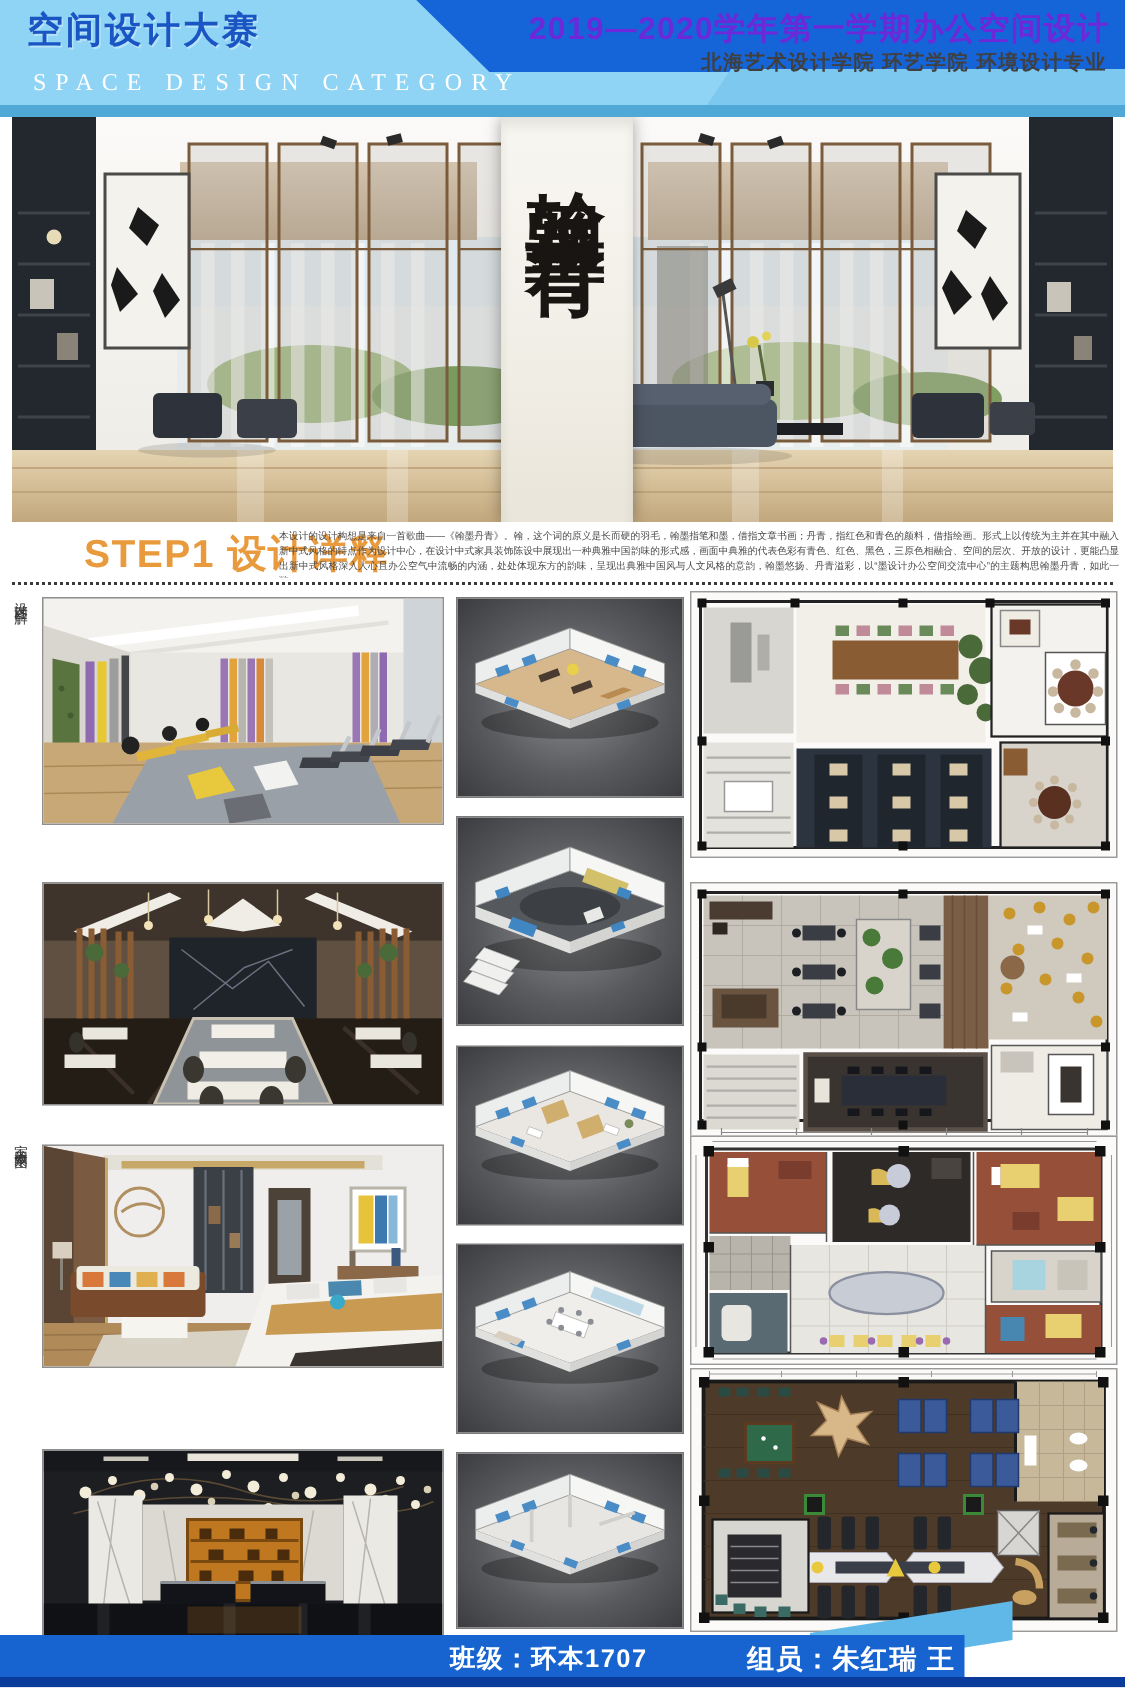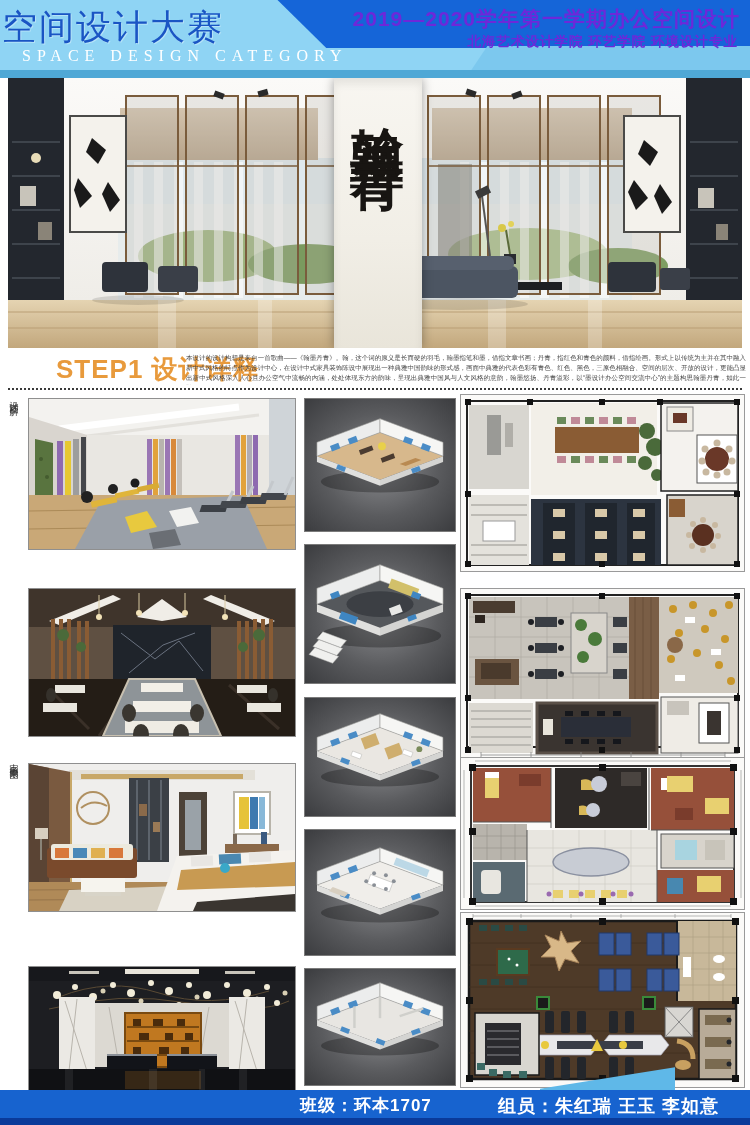--- a/index.html
+++ b/index.html
@@ -7,26 +7,26 @@
   body { font-family:"Liberation Sans", sans-serif; }
   .poster { position:relative; width:750px; height:1125px; background:#fff; overflow:hidden; margin:0 auto; }
 
   
   .header { position:absolute; left:0; top:0; width:750px; height:78px; background:#8FD4F4; }
   .header-dark { position:absolute; left:0; top:0; width:750px; height:48px;
     background:#1565D8; clip-path:polygon(37% 0, 100% 0, 100% 100%, 43.5% 100%); }
   .header-strip { position:absolute; left:0; top:70px; width:750px; height:8px; background:#4FA8D6; }
   .header-diag2 { position:absolute; left:470px; top:46px; width:290px; height:26px;
     background:#7CC8EE; clip-path:polygon(6% 0, 100% 0, 100% 100%, 0 100%); }
-  .title-cn { position:absolute; left:2px; top:4px; font-size:35px; font-weight:normal;
+  .title-cn { position:absolute; left:18px; top:4px; font-size:24px; font-weight:bold;
     color:#1A55C4; letter-spacing:2px; text-shadow:1px 1px 0 rgba(255,255,255,.35); }
   .title-en { position:absolute; left:22px; top:47px; font-size:16px; color:#ffffff;
     letter-spacing:6px; font-family:"Liberation Serif", serif;text-align:right; }
   .term-line { position:absolute; right:10px; top:5px; font-size:21px; font-weight:bold; color:#6d28d9; letter-spacing:1px; }
-  .school-line { position:absolute; right:12px; top:33px; font-size:13.5px; font-weight:bold; color:#6d28d9; letter-spacing:1px; }
+  .school-line { position:absolute; right:12px; top:33px; font-size:13.5px; font-weight:bold; color:#404040; letter-spacing:1px; }
 
   
   .hero { position:absolute; left:8px; top:78px; width:734px; height:270px; background:#ece9e2; overflow:hidden; }
   .hero svg { position:absolute; left:0; top:0; }
   .scroll { position:absolute; left:326px; top:0; width:88px; height:270px;
     background:linear-gradient(180deg,#f8f6f1 0%, #f1eee6 60%, #e9e5da 100%);
     box-shadow:0 0 10px rgba(0,0,0,.35), inset 0 6px 8px rgba(0,0,0,.08); }
   .scroll-text { position:absolute; left:50%; top:6px; transform:translateX(-50%);
     writing-mode:vertical-rl; text-orientation:upright;
     font-family:"DejaVu Serif", serif; font-weight:bold; font-size:54px; line-height:1;
@@ -66,21 +66,21 @@
   .ax5 { left:304px; top:968px; width:152px; height:118px; }
   
   .p1 { left:460px; top:394px; width:285px; height:178px; }
   .p2 { left:460px; top:588px; width:285px; height:170px; }
   .p3 { left:460px; top:757px; width:285px; height:153px; }
   .p4 { left:460px; top:912px; width:285px; height:176px; }
 
   
   .footer-accent { position:absolute; left:540px; top:1078px; width:135px; height:26px;
     background:#5FB8E8; transform:skewY(-9deg); }
-  .footer-band { position:absolute; left:0; top:1090px; width:750px; height:28px; background:#1763CF; }
+  .footer-band { position:absolute; left:0; top:1090px; width:643px; height:28px; background:#1763CF; }
   .footer-navy { position:absolute; left:0; top:1118px; width:750px; height:7px; background:#0A3A9A; }
   .footer-class { position:absolute; left:300px; top:4px; font-size:17px; font-weight:bold; color:#fff; letter-spacing:1px; }
   .footer-members { position:absolute; left:498px; top:4px; font-size:18px; font-weight:bold; color:#fff; letter-spacing:1px; }
 </style>
 </head>
 <body>
 
 <div class="poster">
 
   <header class="header">

